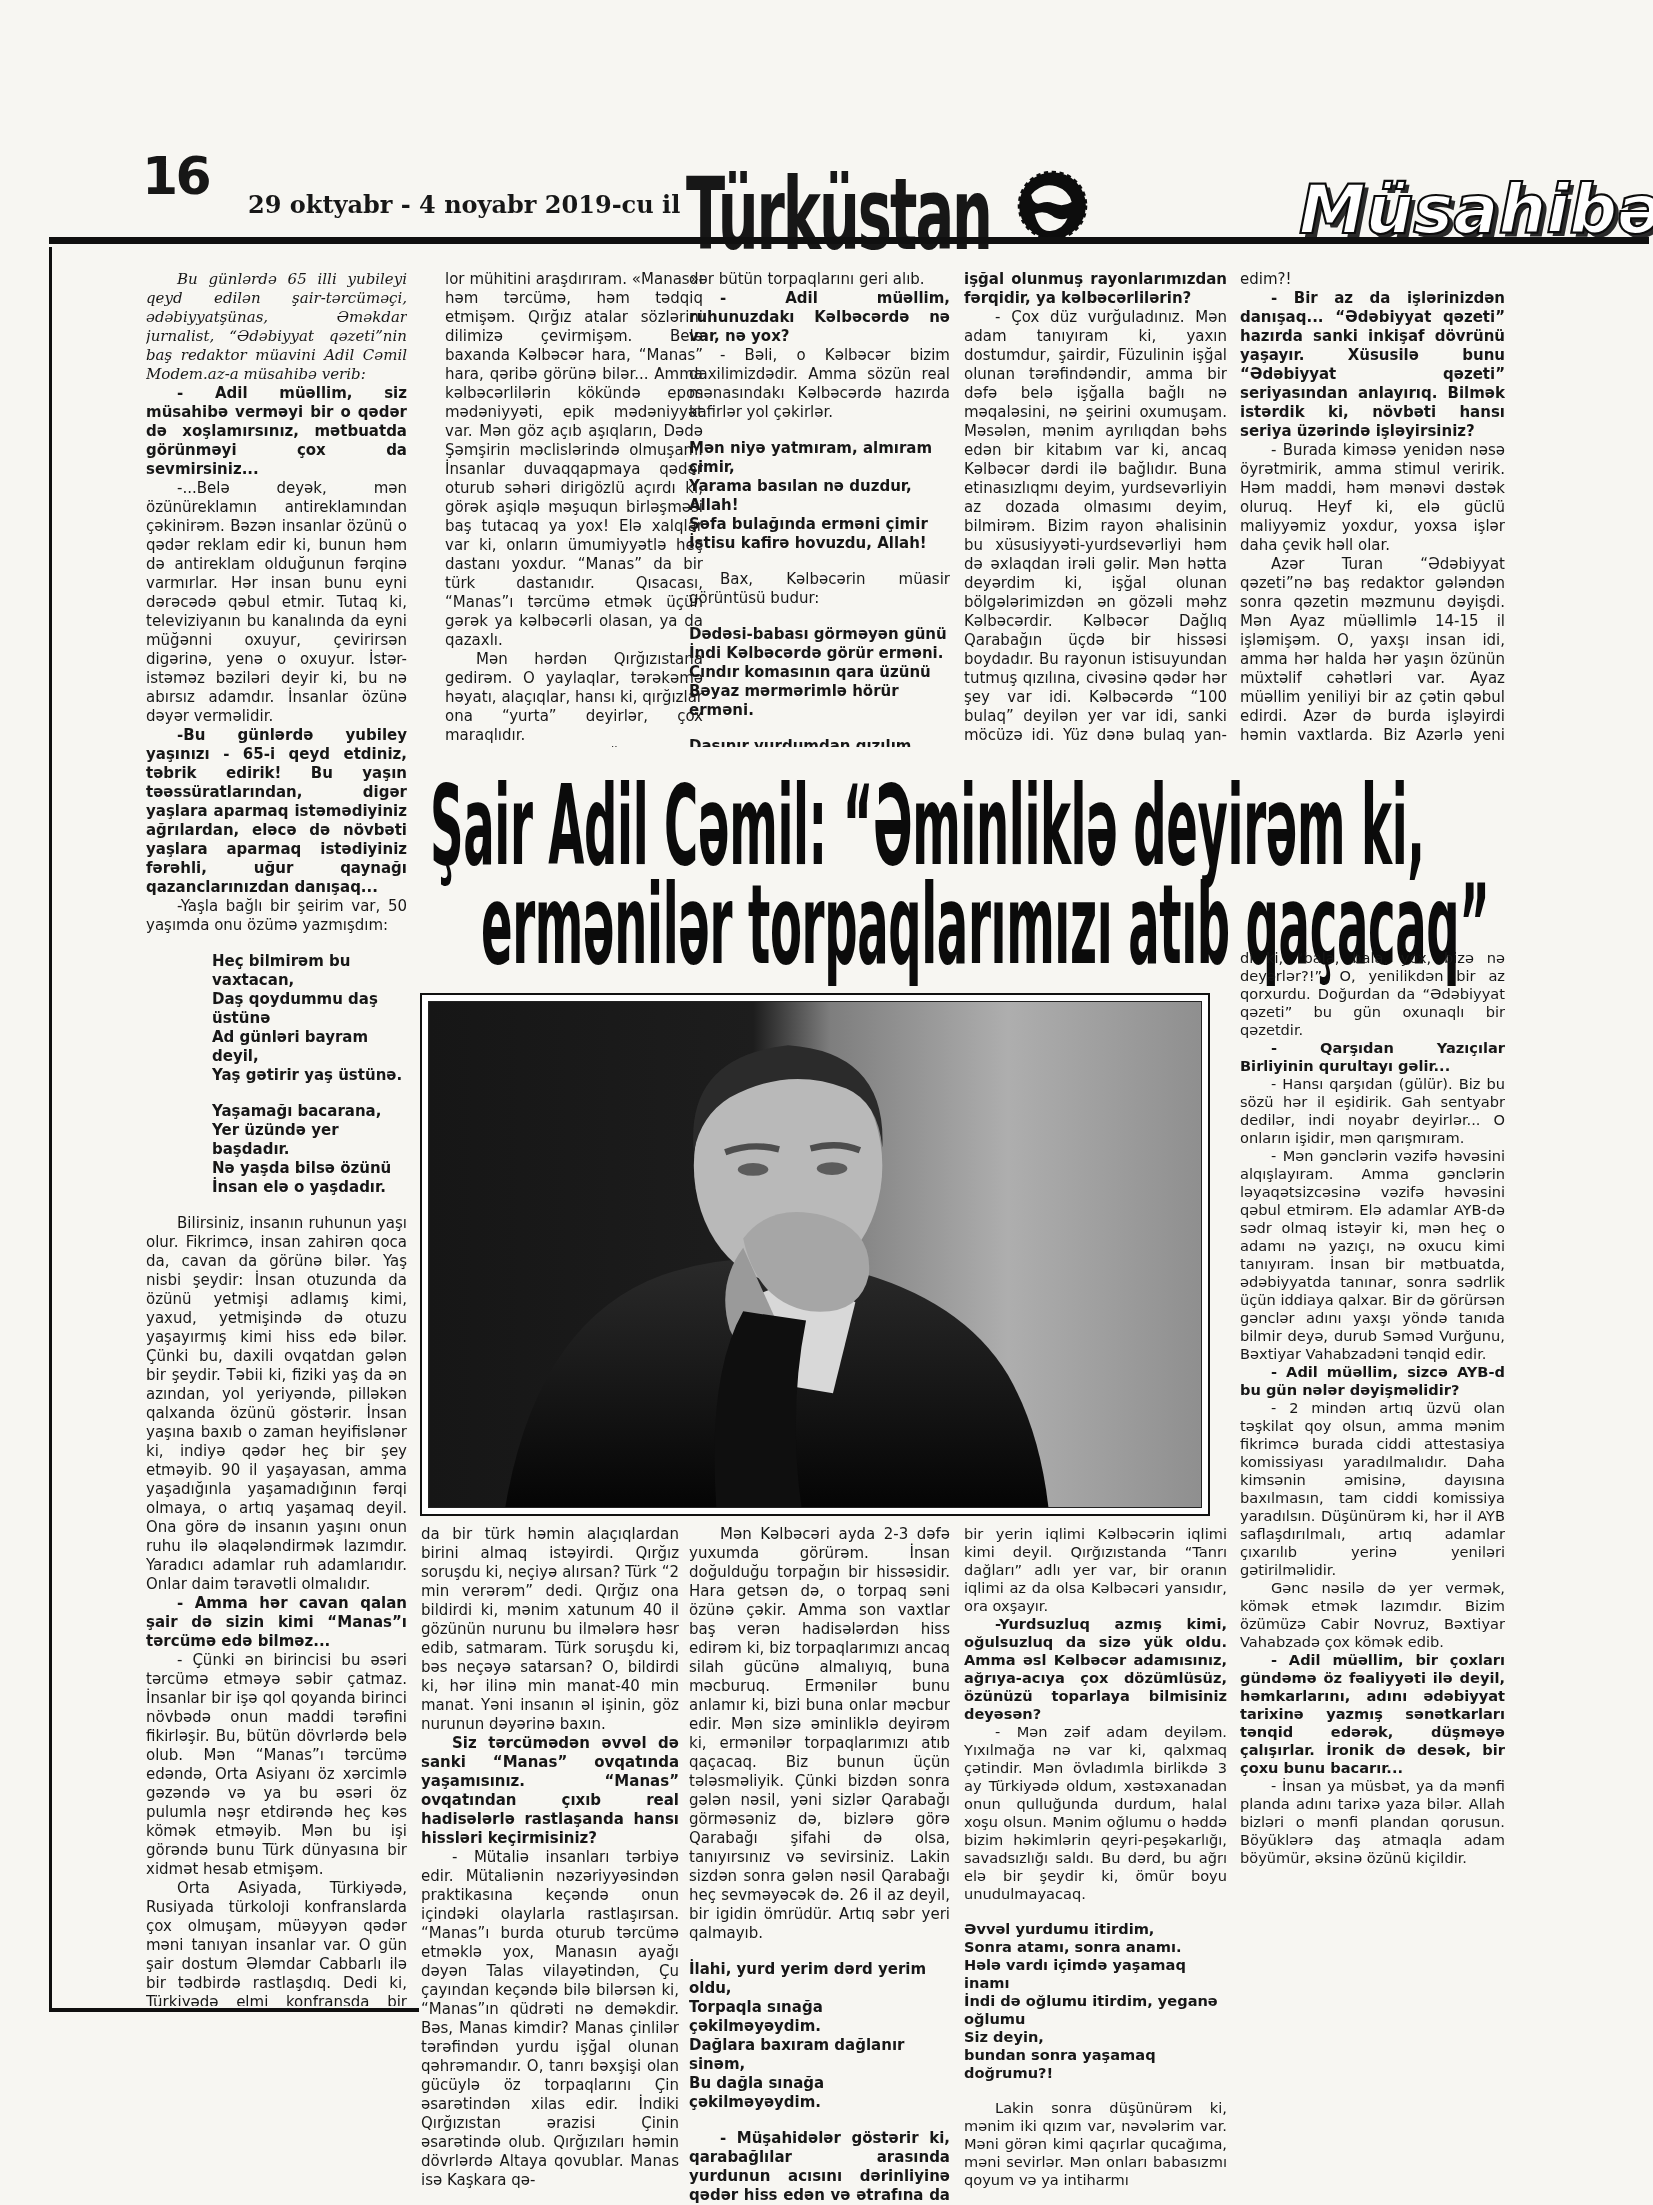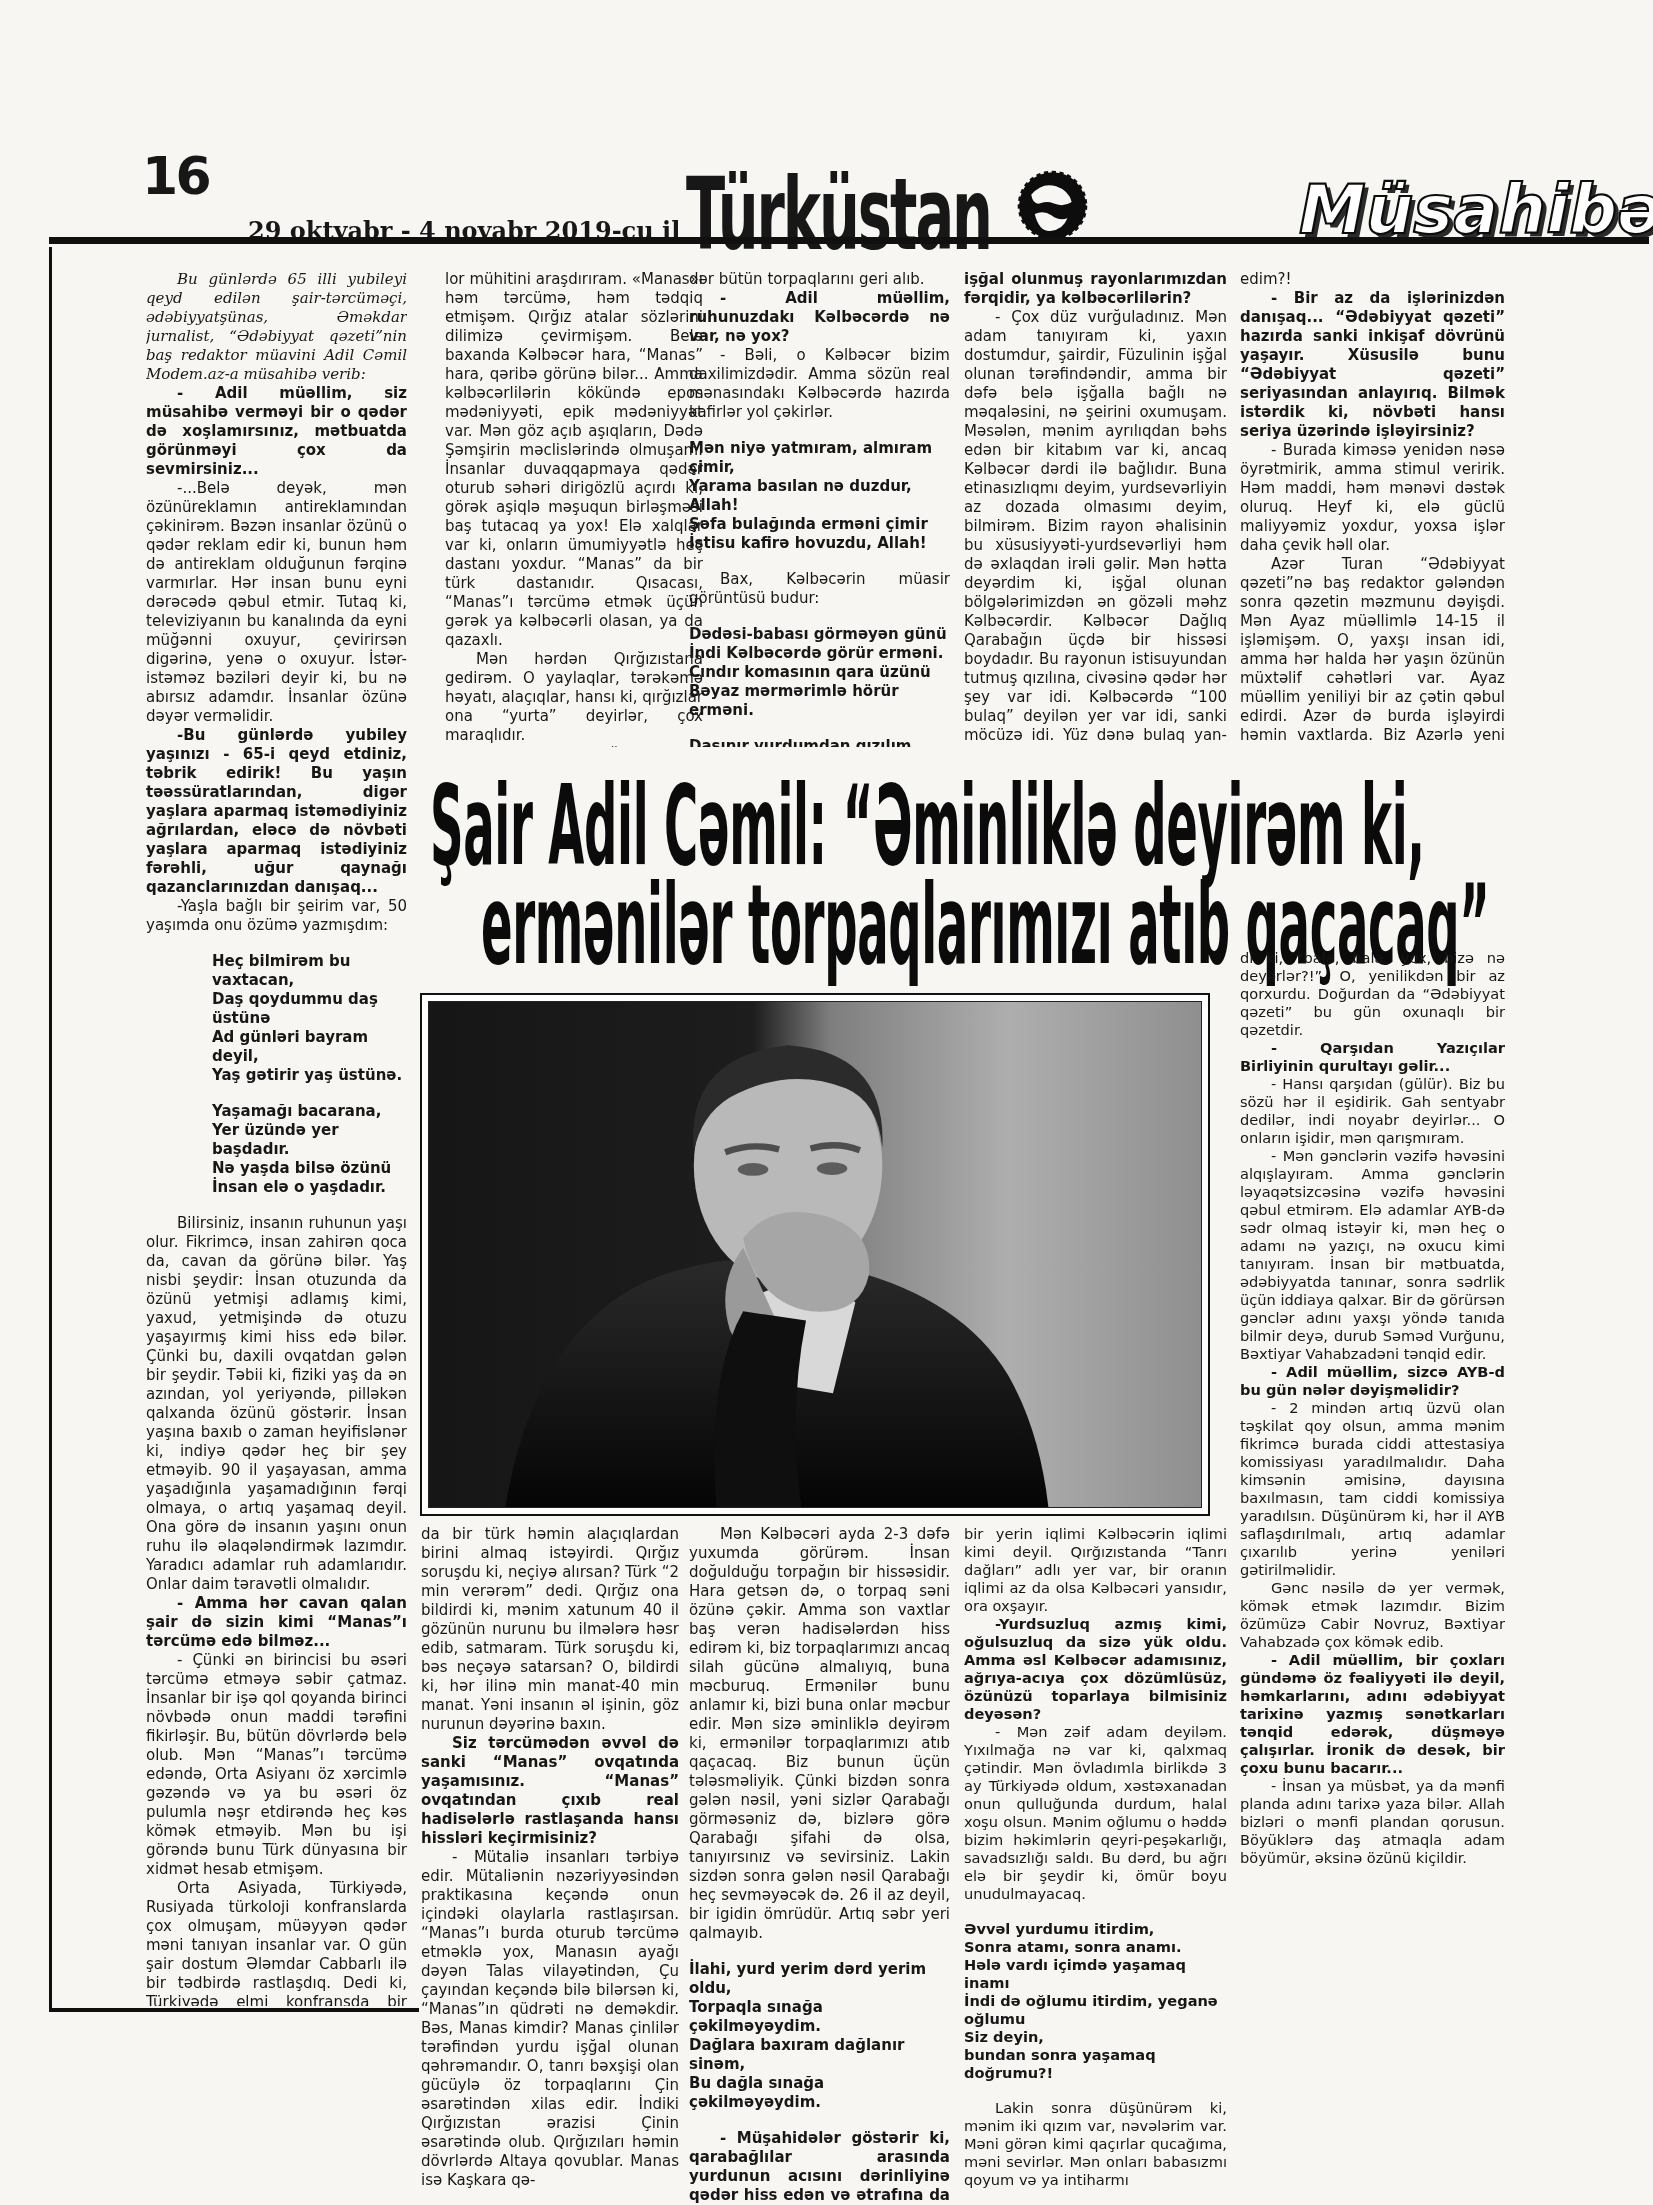--- a/index.html
+++ b/index.html
@@ -5,21 +5,21 @@
   html,body{margin:0;padding:0;}
   body{
     width:1654px;height:2318px;position:relative;overflow:hidden;
     background:#f7f6f2;color:#171717;
     font-family:"DejaVu Sans",sans-serif;
   }
   .abs{position:absolute;}
   
   .rule{position:absolute;background:#101010;}
   .page-num{font-size:52px;font-weight:bold;letter-spacing:-2.6px;}
-  .date{font-family:"DejaVu Serif",serif;font-size:24px;font-weight:bold;white-space:nowrap;margin-top:26px;}
+  .date{font-family:"DejaVu Serif",serif;font-size:24px;font-weight:bold;white-space:nowrap;}
   .masthead{font-size:99px;font-weight:bold;white-space:nowrap;
     transform:scaleX(.58);transform-origin:left top;letter-spacing:-3.5px;}
   .section{font-size:67px;font-weight:bold;font-style:italic;white-space:nowrap;
     color:#ffffff;-webkit-text-stroke:2.2px #0c0c0c;text-shadow:4.4px 3.5px 0 #2a2a2a;}
   
   .headline-line{font-size:111px;font-weight:bold;white-space:nowrap;line-height:1;
     transform:scaleX(.42);transform-origin:left top;letter-spacing:-0.9px;color:#0b0b0b;}
   
   .col{position:absolute;overflow:hidden;font-size:15px;line-height:19px;text-align:justify;}
   .col.tight{font-size:14.6px;line-height:18px;}

